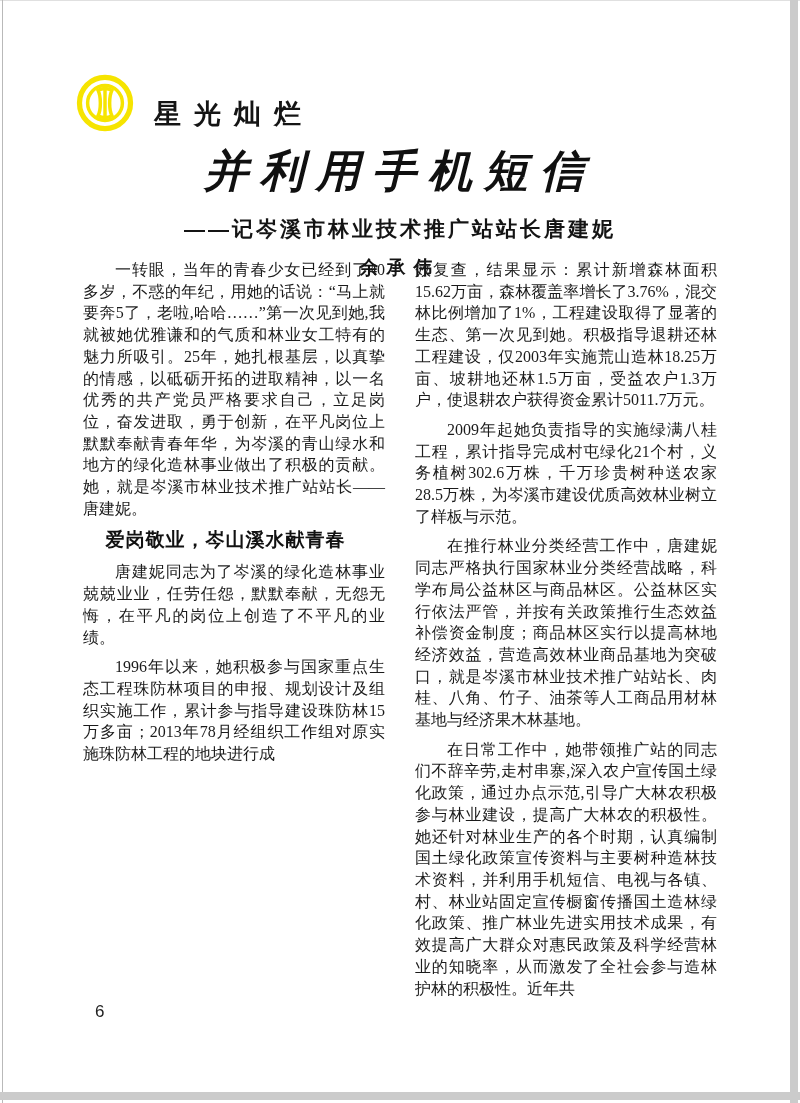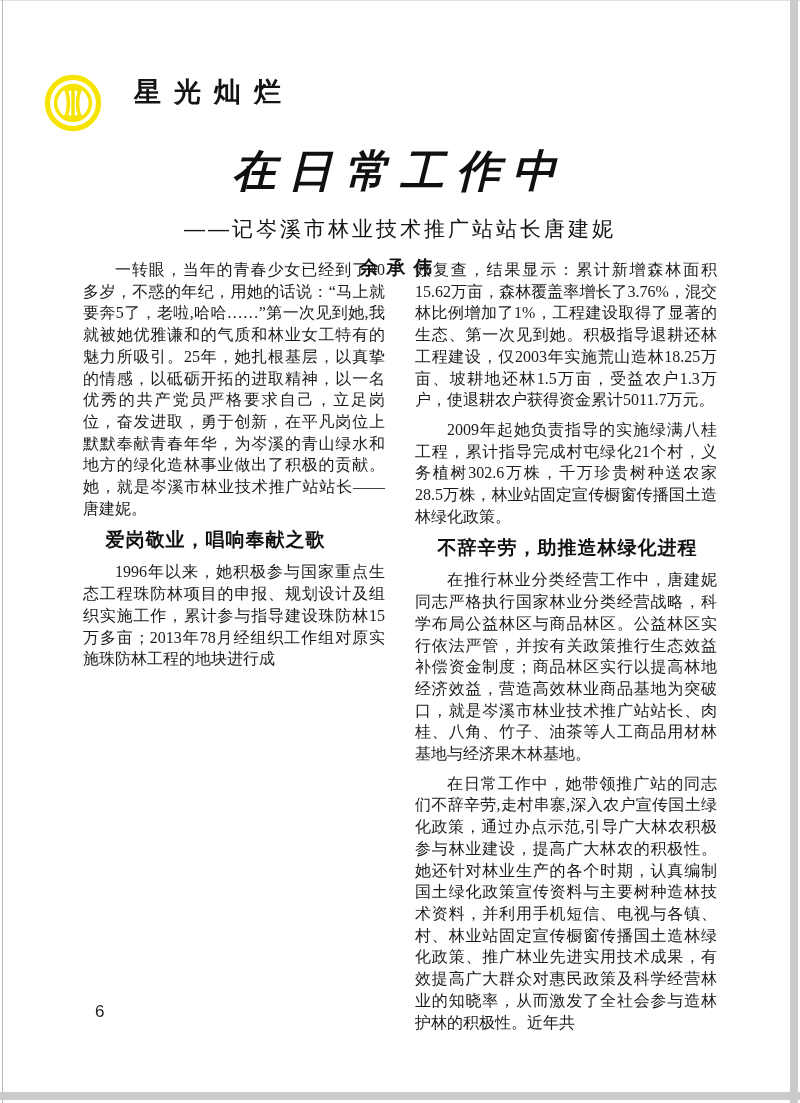--- a/index.html
+++ b/index.html
@@ -7,35 +7,35 @@
     width:800px;height:1103px;position:relative;background:#ffffff;
     font-family:"Liberation Serif","DejavU Serif",serif;
     color:#1b1b1b;overflow:hidden;
   }
   
   .edge-left{position:absolute;left:2px;top:0;bottom:0;width:1px;background:#b9b9b9;}
   .edge-top{position:absolute;left:0;top:0;right:0;height:1px;background:#e0e0e0;}
   .edge-right{position:absolute;right:2px;top:0;bottom:0;width:8px;background:#cbcbcb;}
   .edge-bottom{position:absolute;left:0;bottom:3px;right:0;height:8px;background:#cbcbcb;}
 
-  .masthead{position:absolute;left:44px;top:74px;display:flex;align-items:flex-start;gap:12px;}
+  .masthead{position:absolute;left:76px;top:74px;display:flex;align-items:flex-end;}
   .logo{width:58px;height:58px;flex:0 0 auto;}
   .brand{
     margin-left:20px;font-family:"Liberation Sans","DejaVu Sans",sans-serif;
     font-weight:bold;font-size:27px;letter-spacing:13px;color:#141414;white-space:nowrap;
   }
 
   .title-block{position:absolute;left:0;top:142px;width:800px;text-align:center;}
   .article-title{
     margin:0;font-family:"DejaVu Serif","Liberation Serif",serif;
     font-weight:900;font-style:italic;font-size:44px;letter-spacing:12px;color:#101010;
   }
   .article-subtitle{
     margin:14px 0 0 0;font-family:"Liberation Sans","DejaVu Sans",sans-serif;
-    font-weight:normal;font-size:21px;letter-spacing:3px;color:#141414;
+    font-weight:bold;font-size:21px;letter-spacing:3px;color:#141414;
   }
   .article-author{
     margin:12px 0 0 0;font-family:"Liberation Sans","DejaVu Sans",sans-serif;
     font-weight:bold;font-size:19px;letter-spacing:8px;color:#141414;
   }
 
   .columns{
     position:absolute;left:75px;top:251px;width:650px;display:flex;gap:14px;
   }
   .col{width:318px;}
@@ -68,33 +68,33 @@
       <circle cx="50" cy="50" r="44" fill="none" stroke="#f6e400" stroke-width="9"></circle>
       <circle cx="50" cy="50" r="30" fill="none" stroke="#f6e400" stroke-width="6"></circle>
       <path d="M38 28 q12 -6 24 0 q-4 8 -4 22 q0 14 4 22 q-12 6 -24 0 q4 -8 4 -22 q0 -14 -4 -22 z" fill="none" stroke="#f6e400" stroke-width="6"></path>
       <line x1="50" y1="24" x2="50" y2="76" stroke="#f6e400" stroke-width="6"></line>
     </svg>
   </span>
   <span class="brand">星光灿烂</span>
 </div>
 
 <div class="title-block">
-  <h1 class="article-title">在日常工作中</h1>
+  <h1 class="article-title">并利用手机短信</h1>
   <div class="article-subtitle">——记岑溪市林业技术推广站站长唐建妮</div>
   <div class="article-author">余承伟</div>
 </div>
 
 <div class="columns">
   <div class="col">
       <p class="para">一转眼，当年的青春少女已经到了40多岁，不惑的年纪，用她的话说：“马上就要奔5了，老啦,哈哈……”第一次见到她,我就被她优雅谦和的气质和林业女工特有的魅力所吸引。25年，她扎根基层，以真挚的情感，以砥砺开拓的进取精神，以一名优秀的共产党员严格要求自己，立足岗位，奋发进取，勇于创新，在平凡岗位上默默奉献青春年华，为岑溪的青山绿水和地方的绿化造林事业做出了积极的贡献。她，就是岑溪市林业技术推广站站长——唐建妮。</p>
-      <h3 class="sec-heading">爱岗敬业，唱响奉献之歌</h3>
+      <h3 class="sec-heading">爱岗敬业，岑山溪水献青春</h3>
+      <p class="para">唐建妮同志为了岑溪的绿化造林事业兢兢业业，任劳任怨，默默奉献，无怨无悔，在平凡的岗位上创造了不平凡的业绩。</p>
       <p class="para">1996年以来，她积极参与国家重点生态工程珠防林项目的申报、规划设计及组织实施工作，累计参与指导建设珠防林15万多亩；2013年78月经组织工作组对原实施珠防林工程的地块进行成</p>
     </div>
   <div class="col">
       <p class="para no-indent">效复查，结果显示：累计新增森林面积15.62万亩，森林覆盖率增长了3.76%，混交林比例增加了1%，工程建设取得了显著的生态、第一次见到她。积极指导退耕还林工程建设，仅2003年实施荒山造林18.25万亩、坡耕地还林1.5万亩，受益农户1.3万户，使退耕农户获得资金累计5011.7万元。</p>
-      <p class="para">2009年起她负责指导的实施绿满八桂工程，累计指导完成村屯绿化21个村，义务植树302.6万株，千万珍贵树种送农家28.5万株，林业站固定宣传橱窗传播国土造林绿化政策。</p>
-      <h3 class="sec-heading">不辞辛劳，助推造林绿化进程</h3>
+      <p class="para">2009年起她负责指导的实施绿满八桂工程，累计指导完成村屯绿化21个村，义务植树302.6万株，千万珍贵树种送农家28.5万株，为岑溪市建设优质高效林业树立了样板与示范。</p>
       <p class="para">在推行林业分类经营工作中，唐建妮同志严格执行国家林业分类经营战略，科学布局公益林区与商品林区。公益林区实行依法严管，并按有关政策推行生态效益补偿资金制度；商品林区实行以提高林地经济效益，营造高效林业商品基地为突破口，就是岑溪市林业技术推广站站长、肉桂、八角、竹子、油茶等人工商品用材林基地与经济果木林基地。</p>
       <p class="para">在日常工作中，她带领推广站的同志们不辞辛劳,走村串寨,深入农户宣传国土绿化政策，通过办点示范,引导广大林农积极参与林业建设，提高广大林农的积极性。她还针对林业生产的各个时期，认真编制国土绿化政策宣传资料与主要树种造林技术资料，并利用手机短信、电视与各镇、村、林业站固定宣传橱窗传播国土造林绿化政策、推广林业先进实用技术成果，有效提高广大群众对惠民政策及科学经营林业的知晓率，从而激发了全社会参与造林护林的积极性。近年共</p>
     </div>
 </div>
 
 <div class="page-number">6</div>
 
 </body></html>

